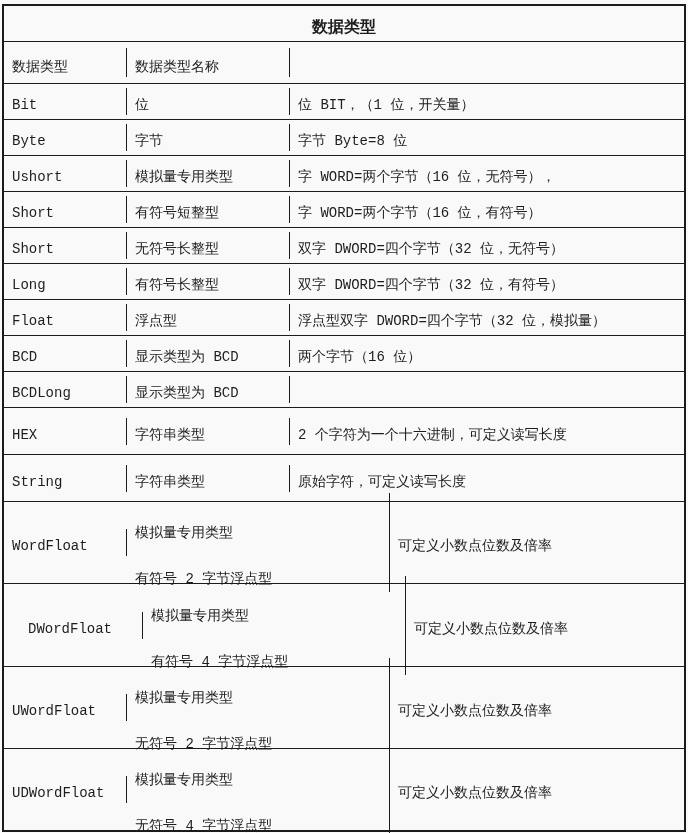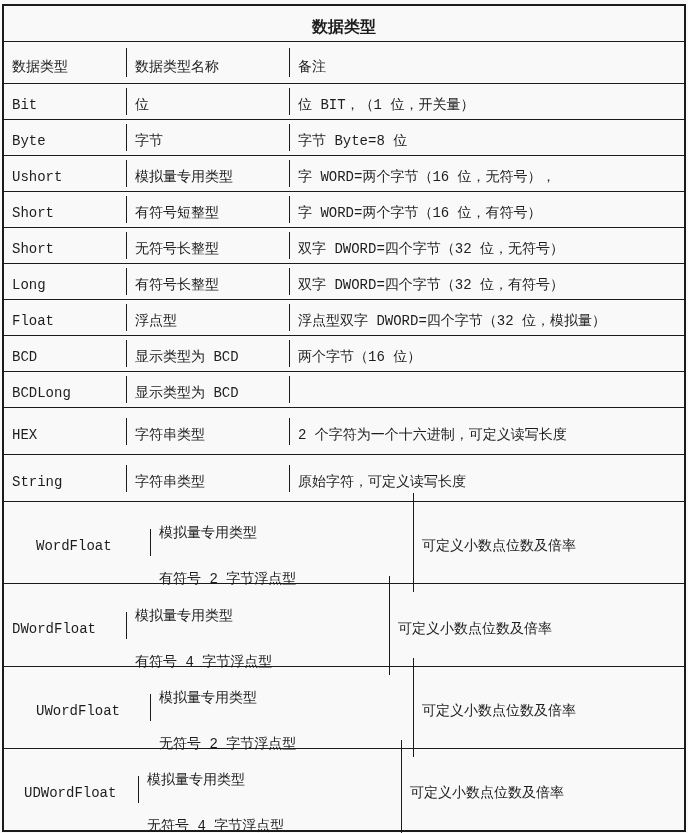--- a/index.html
+++ b/index.html
@@ -24,23 +24,23 @@
     display: flex;
     box-sizing: border-box;
     border-bottom: 1px solid #1b1b1b;
     align-items: center;
   }
   .row:last-child { border-bottom: none; }
   .r-title { height: 36px; }
   .r-head  { height: 42px; }
   .r-std   { height: 36px; }
   .r-tall  { height: 47px; }
-  .r-big   { height: 82px; padding-left: 24px; }
-  .r-big2  { height: 83px; }
-  .r-big3  { height: 81px; padding-left: 12px; }
+  .r-big   { height: 82px; }
+  .r-big2  { height: 83px; padding-left: 16px; }
+  .r-big3  { height: 81px; }
   .cell {
     box-sizing: border-box;
     border-right: 1px solid #1b1b1b;
     padding: 7px 8px 0 8px;
     font-size: 14px;
     line-height: 20px;
     overflow: hidden;
     white-space: nowrap;
   }
   .cell.last { border-right: none; }
@@ -67,21 +67,20 @@
 
 <div class="doc-table">
 
   <div class="row r-title">
     <div class="title-cell">数据类型</div>
   </div>
 
   <div class="row r-head head">
     <div class="cell c1">数据类型</div>
     <div class="cell c2">数据类型名称</div>
-    <div class="cell c3 last">备注</div>
   </div>
 
   <div class="row r-std">
     <div class="cell c1">Bit</div>
     <div class="cell c2">位</div>
     <div class="cell c3 last">位 BIT，（1 位，开关量）</div>
   </div>
 
   <div class="row r-std">
     <div class="cell c1">Byte</div>

